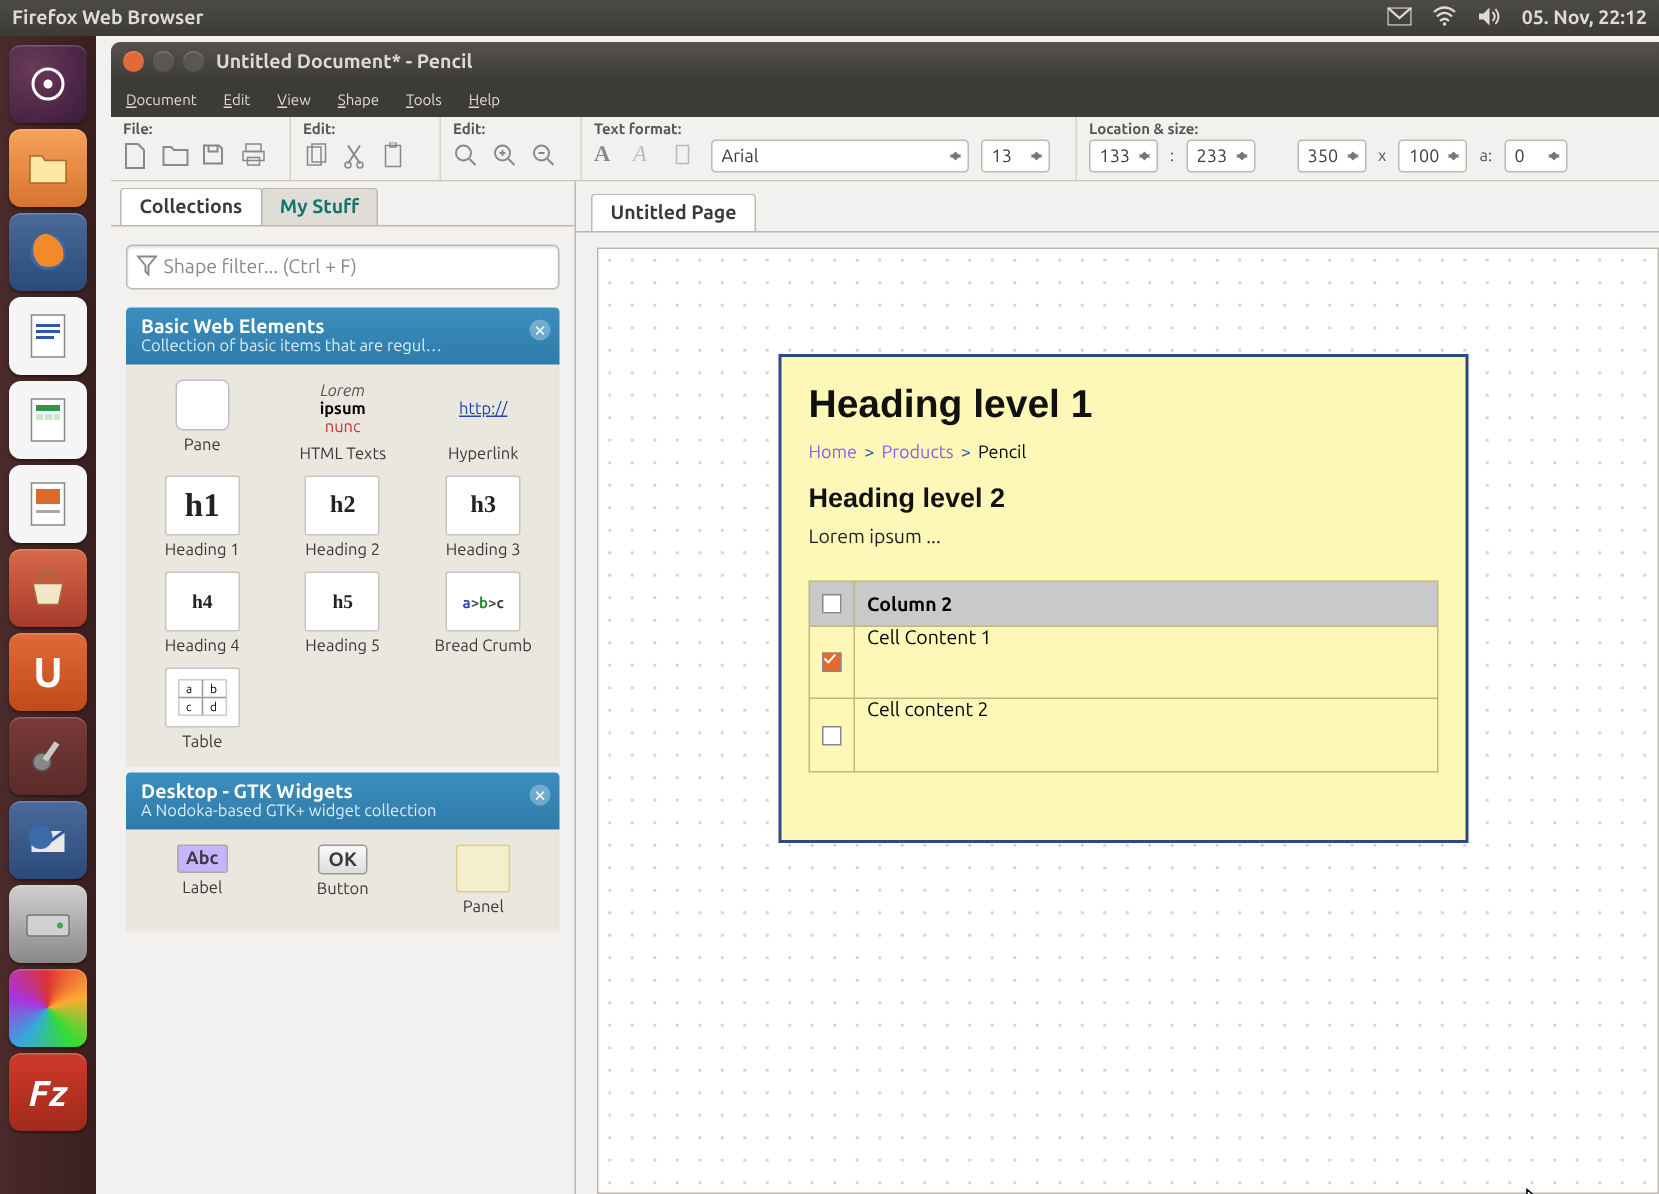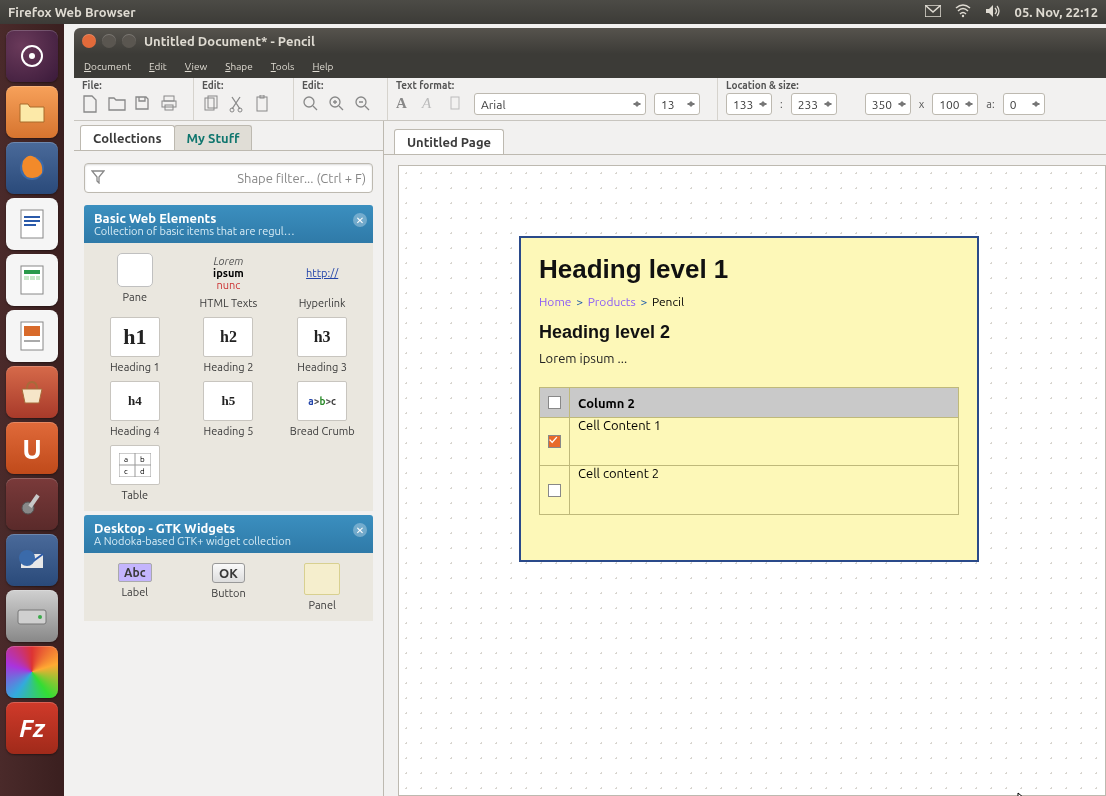--- a/index.html
+++ b/index.html
@@ -49,21 +49,21 @@
 .spin { width: 46px; }
 
 
 .body { flex:1; display:flex; }
 .left { width: 310px; background:#f2f1f0; display:flex; flex-direction:column; border-right:1px solid #bdb9b0; }
 .tabs-l { display:flex; height:30px; padding-left:6px; align-items:flex-end; border-bottom:1px solid #bdb9b0; }
 .tab { padding:5px 12px; font-size:13px; font-weight:bold; border:1px solid #bdb9b0; border-bottom:none; background:#f2f1f0; color:#3a3a3a; border-radius:3px 3px 0 0; margin-right:-1px; position:relative; }
 .tab.active{ background:#fff; z-index:1; }
 .tab.inactive{ background:#e0ddd6; color:#0f766e; }
 .filter-row{ padding:12px 10px 8px; }
-.filter { border:1px solid #bdb9b0; border-radius:4px; box-shadow:inset 0 1px 2px rgba(0,0,0,.15); height:30px; display:flex; align-items:center; padding:0 6px; gap:4px; font-size:13px; color:#888; background:#fff;justify-content:space-between;}
+.filter { border:1px solid #bdb9b0; border-radius:4px; box-shadow:inset 0 1px 2px rgba(0,0,0,.15); height:30px; display:flex; align-items:center; padding:0 6px; gap:4px; font-size:13px; color:#888; background:#fff;}
 .panel-scroll{ flex:1; overflow:hidden; padding:0 10px; }
 .cat-hdr { background:linear-gradient(#3b8fbf,#2f7aa8); color:#fff; padding:6px 28px 6px 10px; border-radius:3px 3px 0 0; position:relative; margin-top:4px;}
 .cat-hdr .nm{font-weight:bold;font-size:13px}
 .cat-hdr .ds{font-size:11px;color:#d8ecf5}
 .cat-hdr .cx{position:absolute;right:6px;top:8px;width:14px;height:14px;border-radius:50%;background:rgba(255,255,255,.3);display:flex;align-items:center;justify-content:center;font-size:10px;color:#fff}
 .cat-body{background:#eae7df;padding:10px 6px;display:grid;grid-template-columns:repeat(3,1fr);gap:8px 4px;}
 .shape{display:flex;flex-direction:column;align-items:center;gap:4px;font-size:11px;color:#3a3a3a;text-align:center}
 .thumb{width:50px;height:40px;background:#fff;border:1px solid #c8c5bf;border-radius:2px;display:flex;align-items:center;justify-content:center;font-size:11px}
 .thumb.big{font-size:22px;font-weight:bold;font-family:Georgia,serif;color:#222}
 .thumb.med{font-size:16px;font-weight:bold;font-family:Georgia,serif;color:#222}

